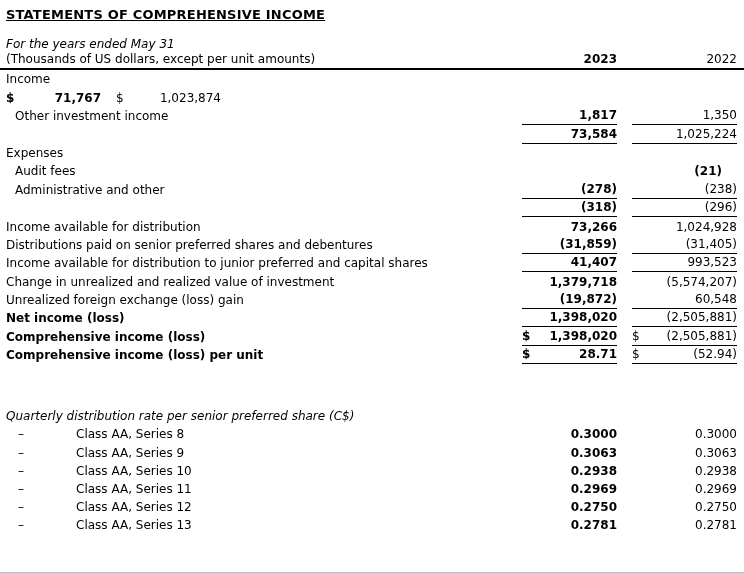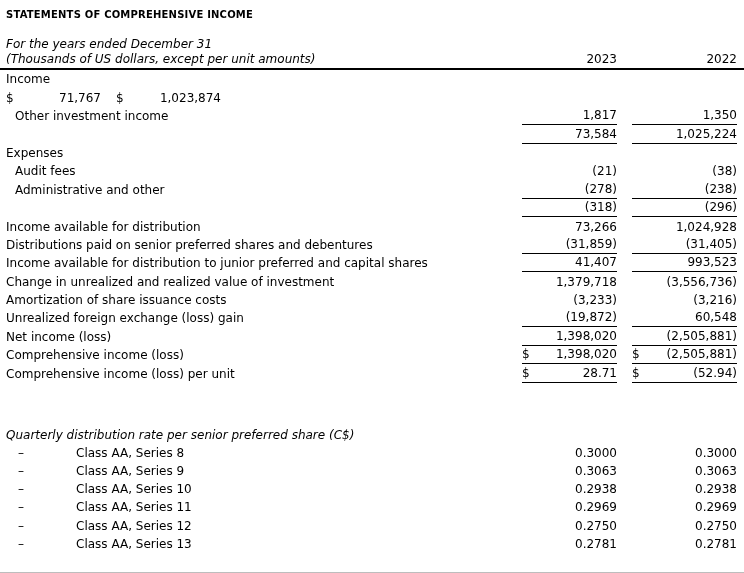--- a/index.html
+++ b/index.html
@@ -7,24 +7,25 @@
     width: 744px; height: 573px;
     background: #ffffff; color: #000000;
     font-family: "DejaVu Sans", "Liberation Sans", sans-serif;
     font-size: 12px;
     overflow: hidden;
     position: relative;
   }
   .page { padding-top: 8px; }
 
   .title {
-    font-size: 10px; font-weight: bold;
+    font-size: 13px; font-weight: bold;
     padding: 0 7px 0 6px;
     line-height: 14px;
     letter-spacing: .2px;
+    text-decoration: underline;
   }
   .period-line {
     font-style: italic;
     padding: 0 7px 0 6px;
     margin-top: 15px;
     line-height: 14px;
   }
 
   
   .row {
@@ -32,22 +33,22 @@
     align-items: stretch;
     padding: 0 7px 0 6px;
     height: 18.4px;
   }
   .lbl { flex: 1; display: flex; align-items: flex-end; padding-bottom: 2px; }
   .indent { padding-left: 9px; }
   .c23 { width: 95px; display: flex; justify-content: space-between; align-items: flex-end; padding-bottom: 2px; }
   .sp  { width: 15px; }
   .c22 { width: 105px; display: flex; justify-content: space-between; align-items: flex-end; padding-bottom: 2px; }
   .ul  { border-bottom: 1px solid #000; }
-  .b   { font-weight: normal; }
-  .it  { font-style: italic; }
+  .b   { font-weight: bold; }
+  .it  { }
   .right { justify-content: flex-end; }
 
   .units-row { height: 17px; }
   .hrule { border-top: 2px solid #000; }
 
   .quarterly { margin-top: 43px; }
   .qhead { padding: 0 7px 0 6px; line-height: 18px; height: 18px; font-style: italic; }
   .qrow { height: 18.2px; }
   .qdash { width: 58px; display: flex; align-items: flex-end; padding-left: 12px; padding-bottom: 2px; }
 
@@ -57,21 +58,21 @@
     border-top: 1px solid #bdbdbd;
   }
 </style>
 </head>
 <body>
 
 <div class="page">
 
   <div class="title">STATEMENTS OF COMPREHENSIVE INCOME</div>
 
-  <div class="period-line">For the years ended December 31</div>
+  <div class="period-line">For the years ended May 31</div>
 
   <div class="row units-row">
     <div class="lbl it">(Thousands of US dollars, except per unit amounts)</div>
     <div class="c23 right b">2023</div>
     <div class="sp"></div>
     <div class="c22 right">2022</div>
   </div>
 
   <div class="hrule"></div>
 
@@ -123,24 +124,20 @@
         <div class="sp"></div>
         <div class="c22"></div>
       </div>
       <div class="row">
         <div class="lbl indent">Audit fees</div>
         <div class="c23">
           <span class="dollar b"></span>
           <span class="val b">(21)</span>
         </div>
         <div class="sp"></div>
-        <div class="c22">
-          <span class="dollar"></span>
-          <span class="val">(38)</span>
-        </div>
       </div>
       <div class="row">
         <div class="lbl indent">Administrative and other</div>
         <div class="c23 ul">
           <span class="dollar b"></span>
           <span class="val b">(278)</span>
         </div>
         <div class="sp"></div>
         <div class="c22 ul">
           <span class="dollar"></span>
@@ -197,33 +194,21 @@
       </div>
       <div class="row">
         <div class="lbl">Change in unrealized and realized value of investment</div>
         <div class="c23">
           <span class="dollar b"></span>
           <span class="val b">1,379,718</span>
         </div>
         <div class="sp"></div>
         <div class="c22">
           <span class="dollar"></span>
-          <span class="val">(3,556,736)</span>
-        </div>
-      </div>
-      <div class="row">
-        <div class="lbl">Amortization of share issuance costs</div>
-        <div class="c23">
-          <span class="dollar b"></span>
-          <span class="val b">(3,233)</span>
-        </div>
-        <div class="sp"></div>
-        <div class="c22">
-          <span class="dollar"></span>
-          <span class="val">(3,216)</span>
+          <span class="val">(5,574,207)</span>
         </div>
       </div>
       <div class="row">
         <div class="lbl">Unrealized foreign exchange (loss) gain</div>
         <div class="c23 ul">
           <span class="dollar b"></span>
           <span class="val b">(19,872)</span>
         </div>
         <div class="sp"></div>
         <div class="c22 ul">

